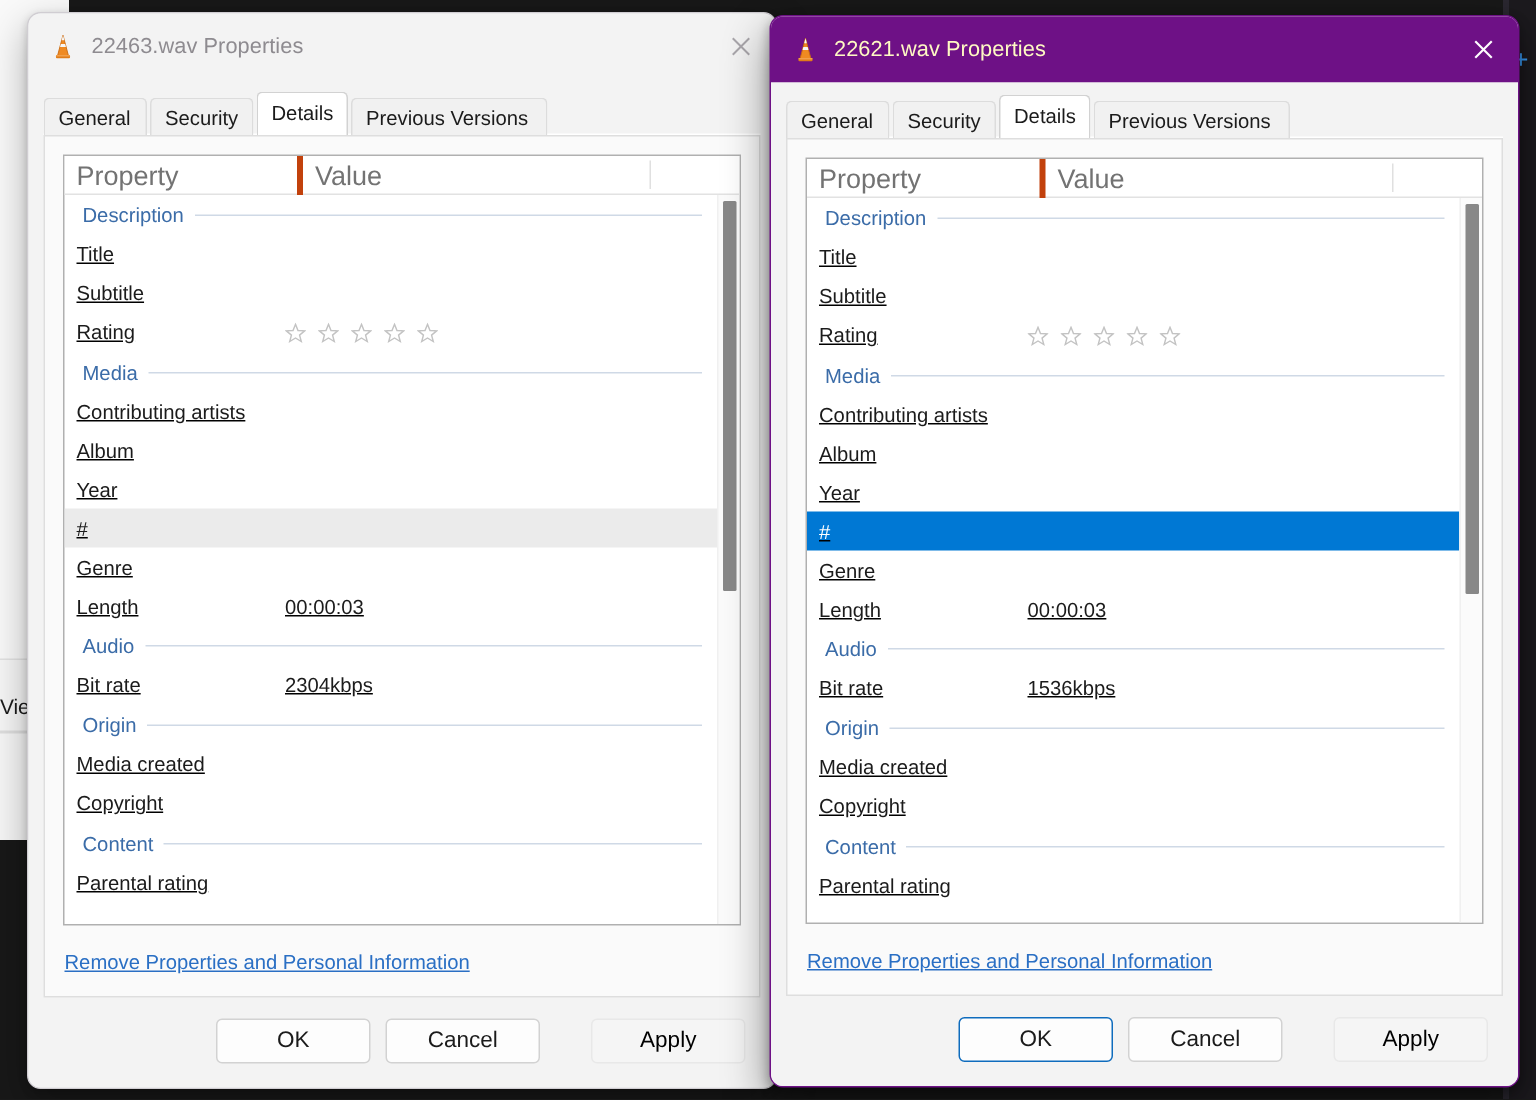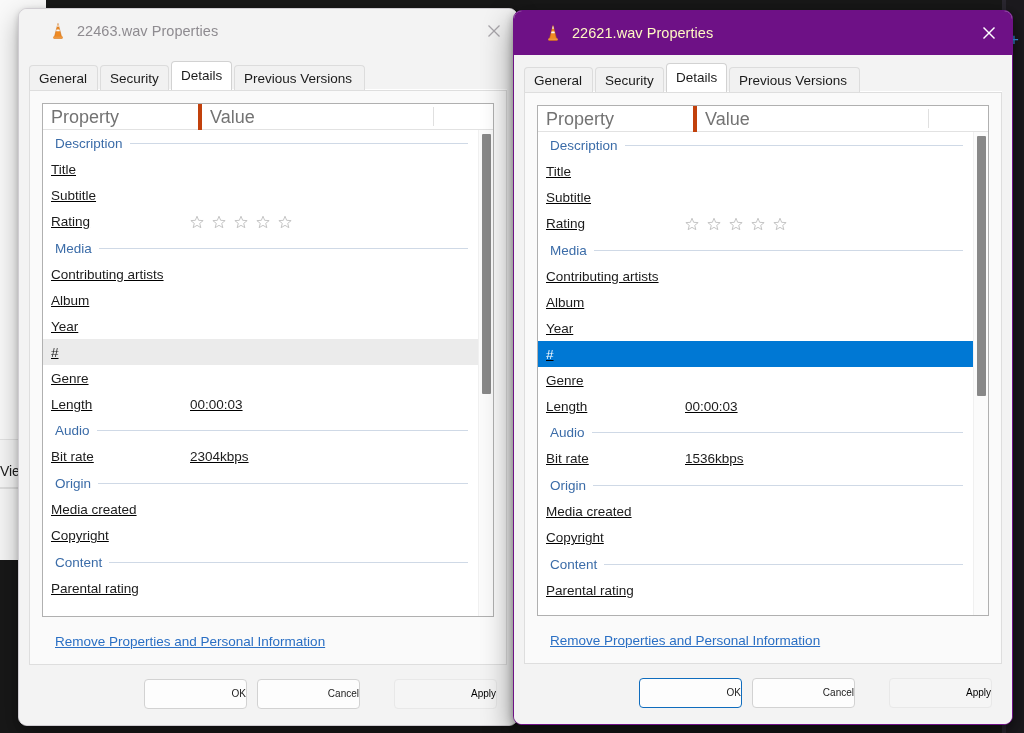--- a/index.html
+++ b/index.html
@@ -127,21 +127,20 @@
     z-index: 5;
   }
 
   .titlebar {
     position: relative;
     height: 44px;
     border-radius: 8px 8px 0 0;
     display: flex;
     align-items: center;
     box-sizing: border-box;
-    padding-left: 16px;
   }
   .win.inactive .titlebar {
     background: #f3f3f3;
   }
   .win.active .titlebar {
     background: #6e1186;
   }
 
   .app-icon {
     position: relative;
@@ -352,43 +351,43 @@
     width: 9px;
     top: 4px;
     height: 260px;
     background: #888888;
     border-radius: 1px;
   }
 
   
   .remove-link {
     position: absolute;
-    left: 25px;
+    left: 13px;
     bottom: 15px;
     font-size: 13.5px;
     color: #2a6fc4;
     text-decoration: underline;
     white-space: nowrap;
   }
 
   
   .footer {
     position: absolute;
     left: 0;
     right: 0;
     bottom: 0;
     height: 60px;
   }
   .btn {
     position: absolute;
     top: 14px;
     height: 30px;
     line-height: 28px;
-    text-align: right;
-    font-size: 10px;
+    text-align: center;
+    font-size: 15px;
     border-radius: 4px;
     box-sizing: border-box;
     white-space: nowrap;
   }
   .btn.normal {
     background: #fdfdfd;
     border: 1px solid #d2d2d2;
     color: #1b1b1b;
   }
   .btn.default-focus {

